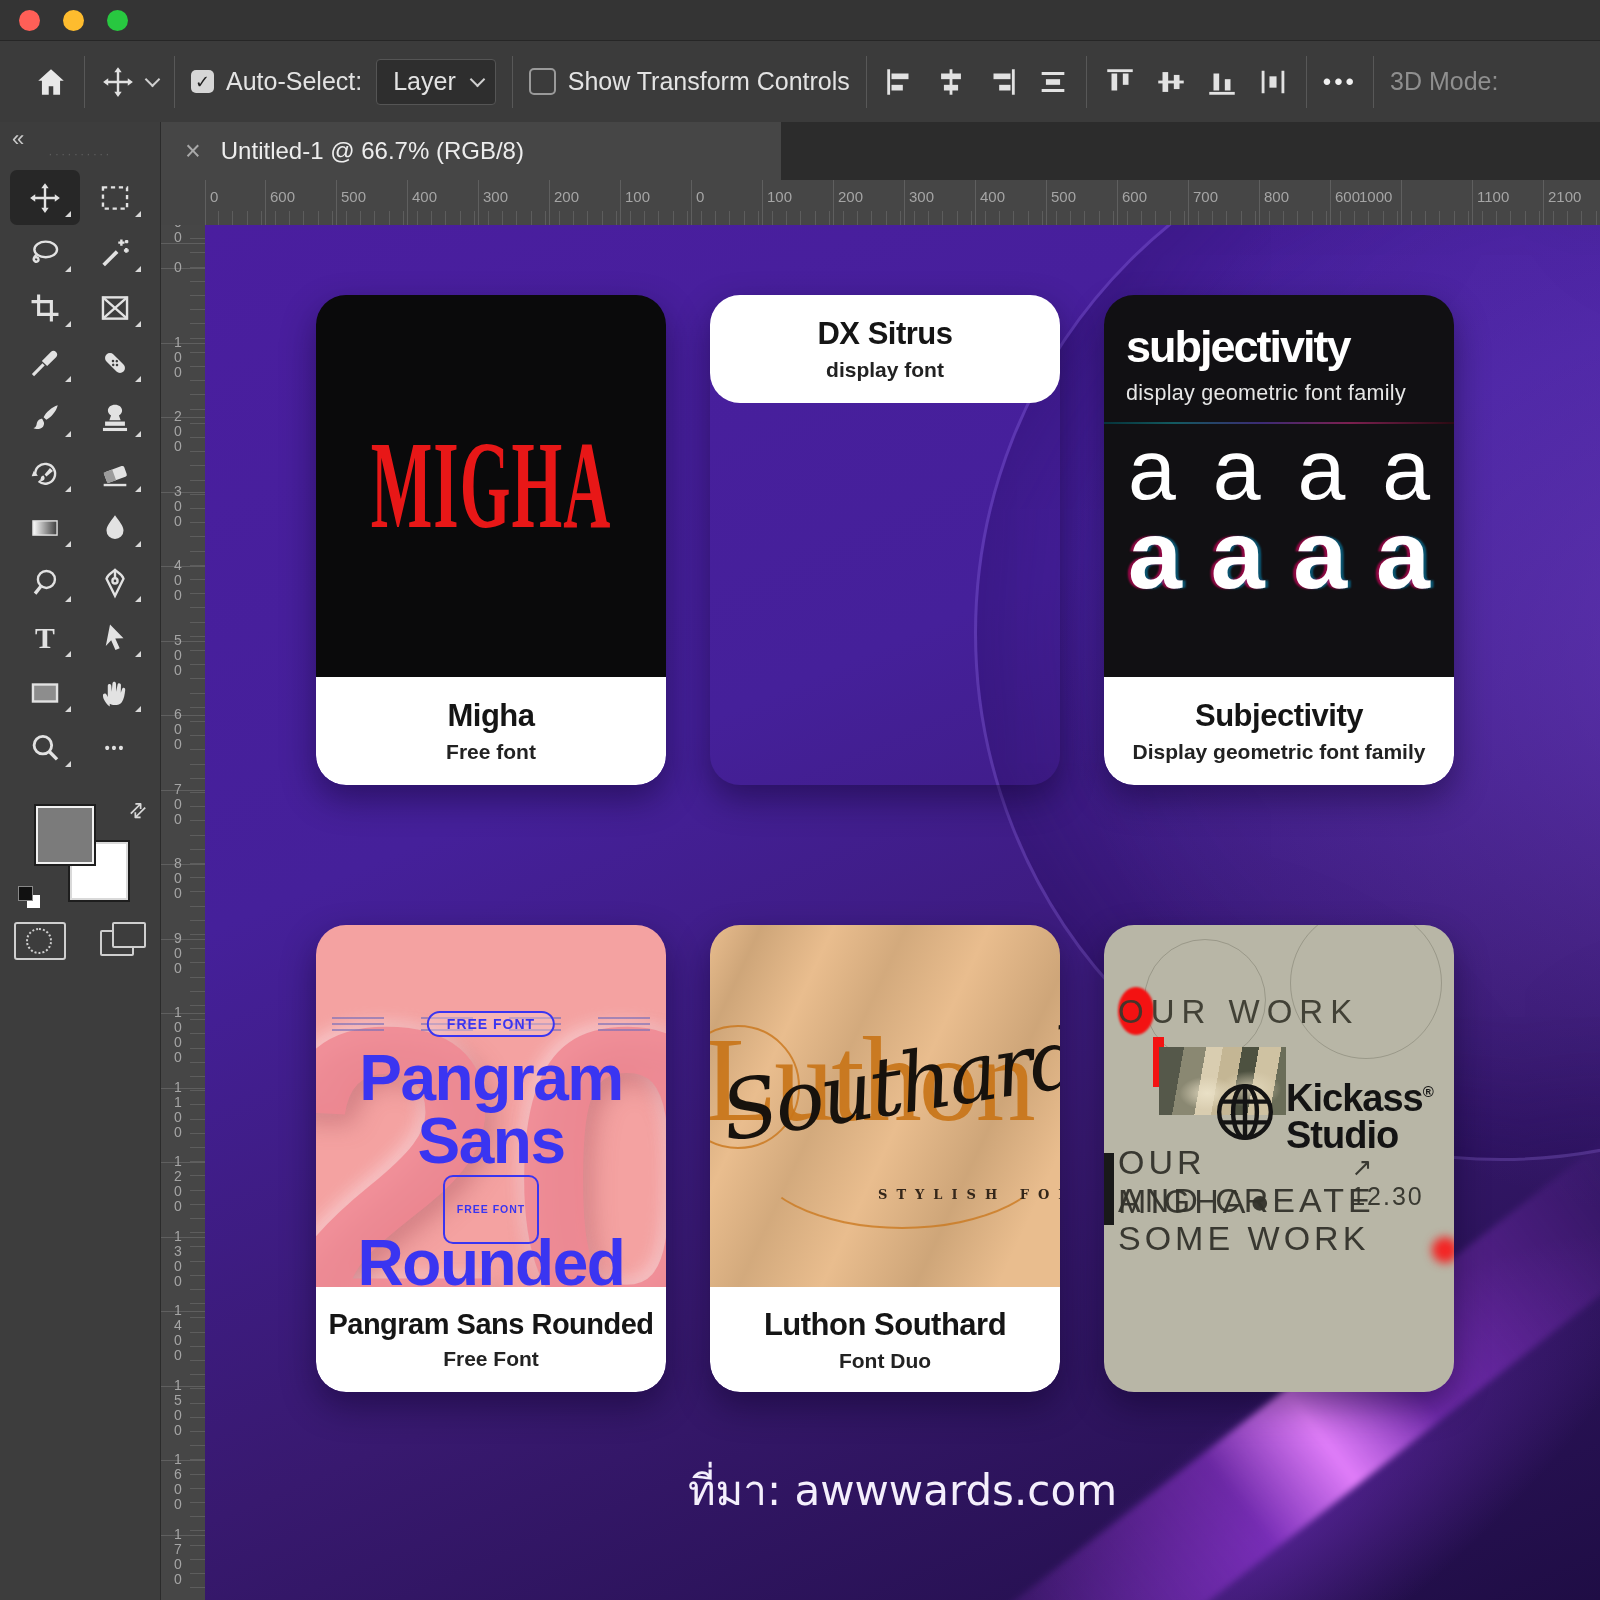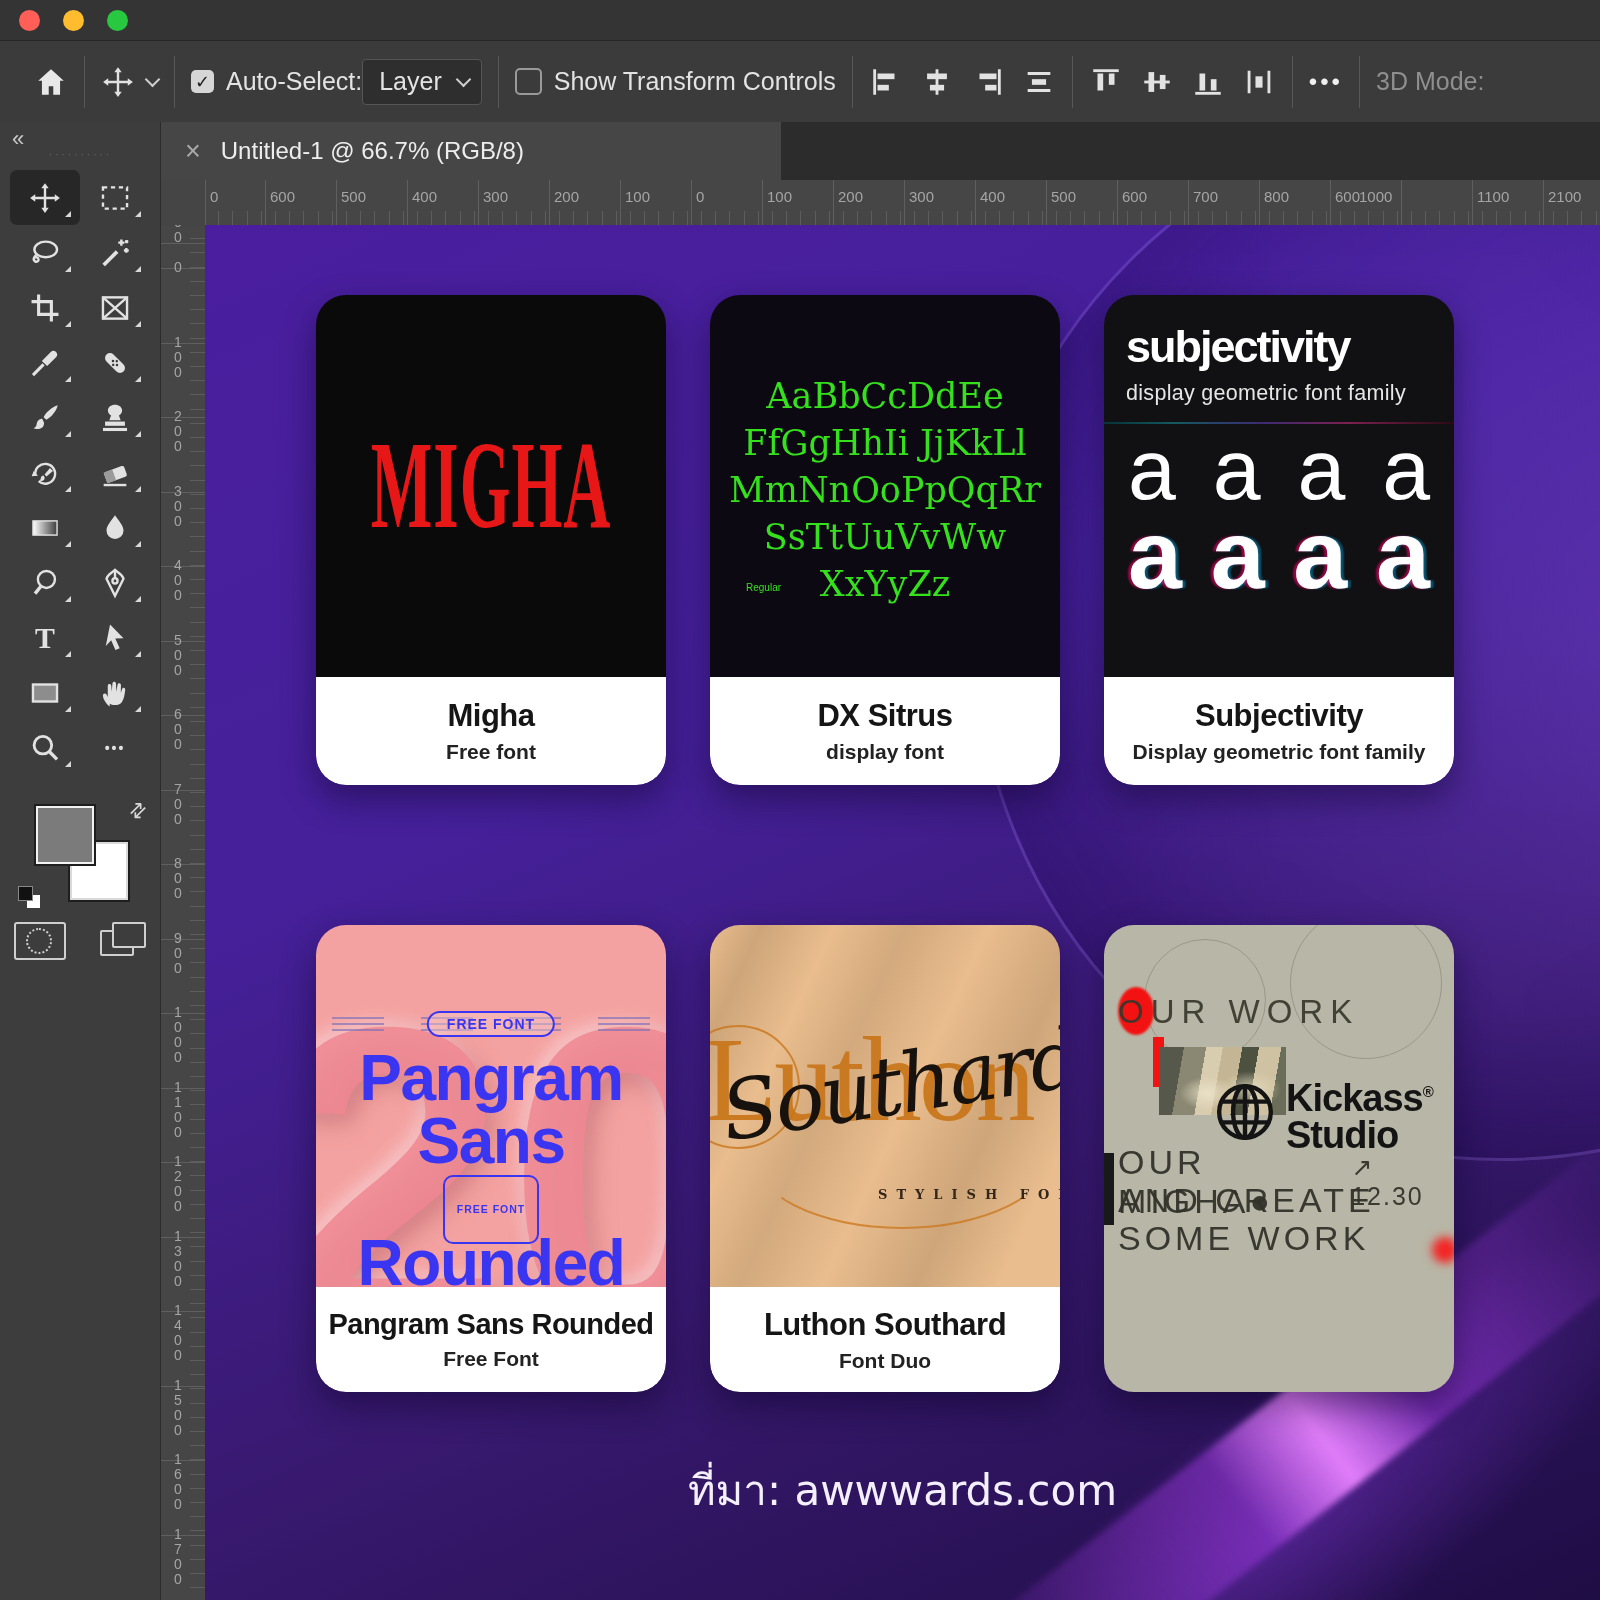--- a/index.html
+++ b/index.html
@@ -15,21 +15,21 @@
   .optionsbar{position:absolute;left:0;top:41px;width:1600px;height:81px;background:#3b3b3b;
     border-bottom:1px solid #272727;display:flex;align-items:center;color:#e3e3e3;font-size:25px;}
   .sep{width:1px;height:52px;background:#585858;margin:0 16px;flex:none;}
   .obtn{display:flex;align-items:center;justify-content:center;flex:none;}
   .icon24 svg{display:block;}
   .chev{width:9px;height:9px;border-right:2.5px solid #cfcfcf;border-bottom:2.5px solid #cfcfcf;
     transform:rotate(45deg);margin:-4px 0 0 12px;flex:none;}
   .checkbox{width:23px;height:23px;border-radius:5px;background:#d6d6d6;color:#1d1d1d;
     display:flex;align-items:center;justify-content:center;font-size:18px;font-weight:bold;margin-right:12px;flex:none;}
   .checkbox.empty{background:transparent;border:2px solid #9a9a9a;}
-  .dropdown{background:#2e2e2e;border:1px solid #555;border-radius:4px;height:44px;
+  .dropdown{margin-left:14px;background:#2e2e2e;border:1px solid #555;border-radius:4px;height:44px;
     display:flex;align-items:center;padding:0 12px 0 16px;gap:14px;}
   .muted{color:#8f8f8f;}
   .alignicons{display:flex;align-items:center;gap:17px;}
   .dots3{color:#f0f0f0;font-size:24px;letter-spacing:3px;}
   
   .toolspanel{position:absolute;left:0;top:122px;width:160px;height:1478px;background:#3d3d3d;border-right:1px solid #2b2b2b;}
   .collapse{position:absolute;left:12px;top:4px;color:#c9c9c9;font-size:22px;}
   .grip{position:absolute;left:0;right:0;top:24px;text-align:center;color:#5d5d5d;font-size:13px;letter-spacing:2px;}
   .toolgrid{position:absolute;left:10px;top:48px;width:140px;display:grid;grid-template-columns:70px 70px;grid-auto-rows:55px;}
   .tool{position:relative;display:flex;align-items:center;justify-content:center;border-radius:7px;}
@@ -560,28 +560,20 @@
       <div class="art">
         <div class="migha">MIGHA</div>
       </div>
       <div class="cap" style="height:108px;border-radius:0 0 30px 30px;">
         <div class="t">Migha</div>
         <div class="s">Free font</div>
       </div>
     </div>
 
     <div class="card c2" style="left:505px;top:70px;height:490px;">
-      <div class="art">
-        <div class="alpha">AaBbCcDdEe</div>
-        <div class="alpha">FfGgHhIi JjKkLl</div>
-        <div class="alpha">MmNnOoPpQqRr</div>
-        <div class="alpha">SsTtUuVvWw</div>
-        <div class="alpha">XxYyZz</div>
-        <div class="reg">Regular</div>
-      </div>
       <div class="cap" style="height:108px;border-radius:0 0 30px 30px;">
         <div class="t">DX Sitrus</div>
         <div class="s">display font</div>
       </div>
     </div>
 
     <div class="card c3" style="left:899px;top:70px;height:490px;">
       <div class="art">
         <div class="subjh">subjectivity</div>
         <div class="subjs">display geometric font family</div>

